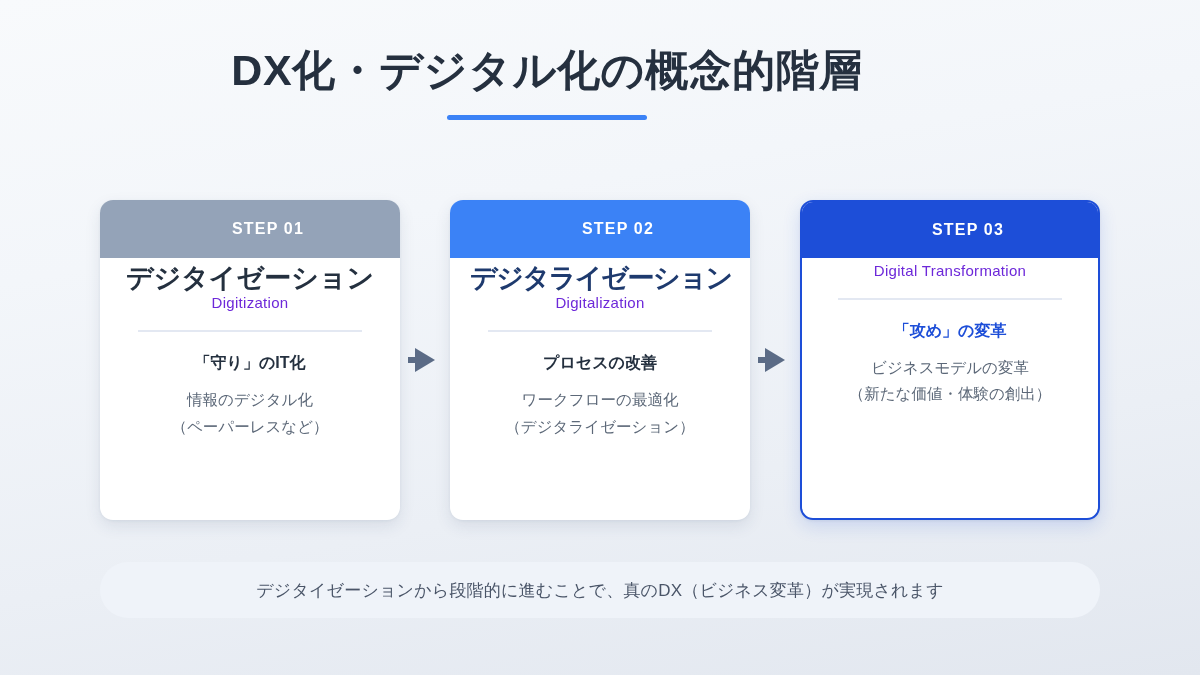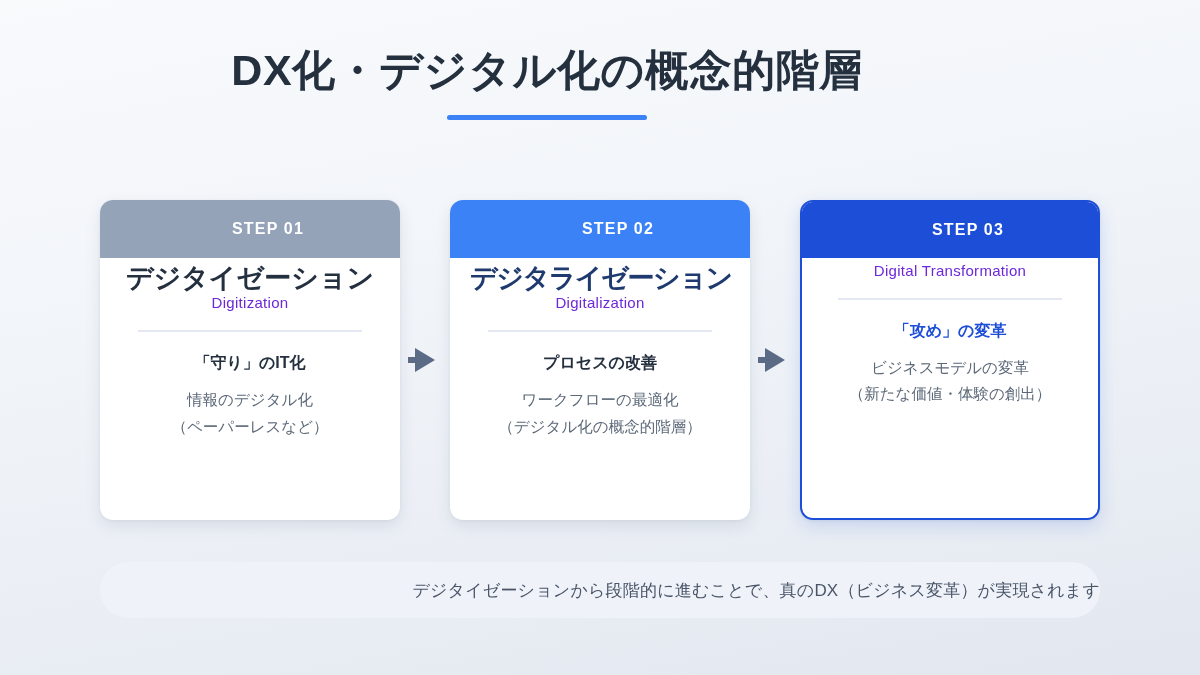--- a/index.html
+++ b/index.html
@@ -175,21 +175,21 @@
     position: absolute;
     left: 100px;
     top: 562px;
     width: 1000px;
     height: 56px;
     box-sizing: border-box;
     background: #eff3f9;
     border-radius: 28px;
     display: flex;
     align-items: center;
-    justify-content: flex-end;
+    justify-content: center;
   }
   .footer-note-text {
     font-size: 17px;
     color: #4a5costume;
     color: #4a5568;
     letter-spacing: 0.2px;
   }
 </style>
 </head>
 <body>
@@ -227,21 +227,21 @@
       <div class="card-header" style="background:#3b82f6;">
         <span>STEP 02</span>
       </div>
       <div class="card-body">
         <div class="card-title accent-navy narrow">デジタライゼーション</div>
         <div class="card-subtitle">Digitalization</div>
         <div class="card-divider"></div>
         <div class="card-point">プロセスの改善</div>
         <div class="card-desc">
           <span class="card-desc-line">ワークフローの最適化</span>
-          <span class="card-desc-line">（デジタル化の概念的階層）</span>
+          <span class="card-desc-line">（デジタライゼーション）</span>
         </div>
       </div>
     </div>
 
     <div class="arrow-gap">
       <span class="arrow-icon"></span>
     </div>
 
     <div class="card is-highlight">
       <div class="card-header" style="background:#1d4ed8;">

